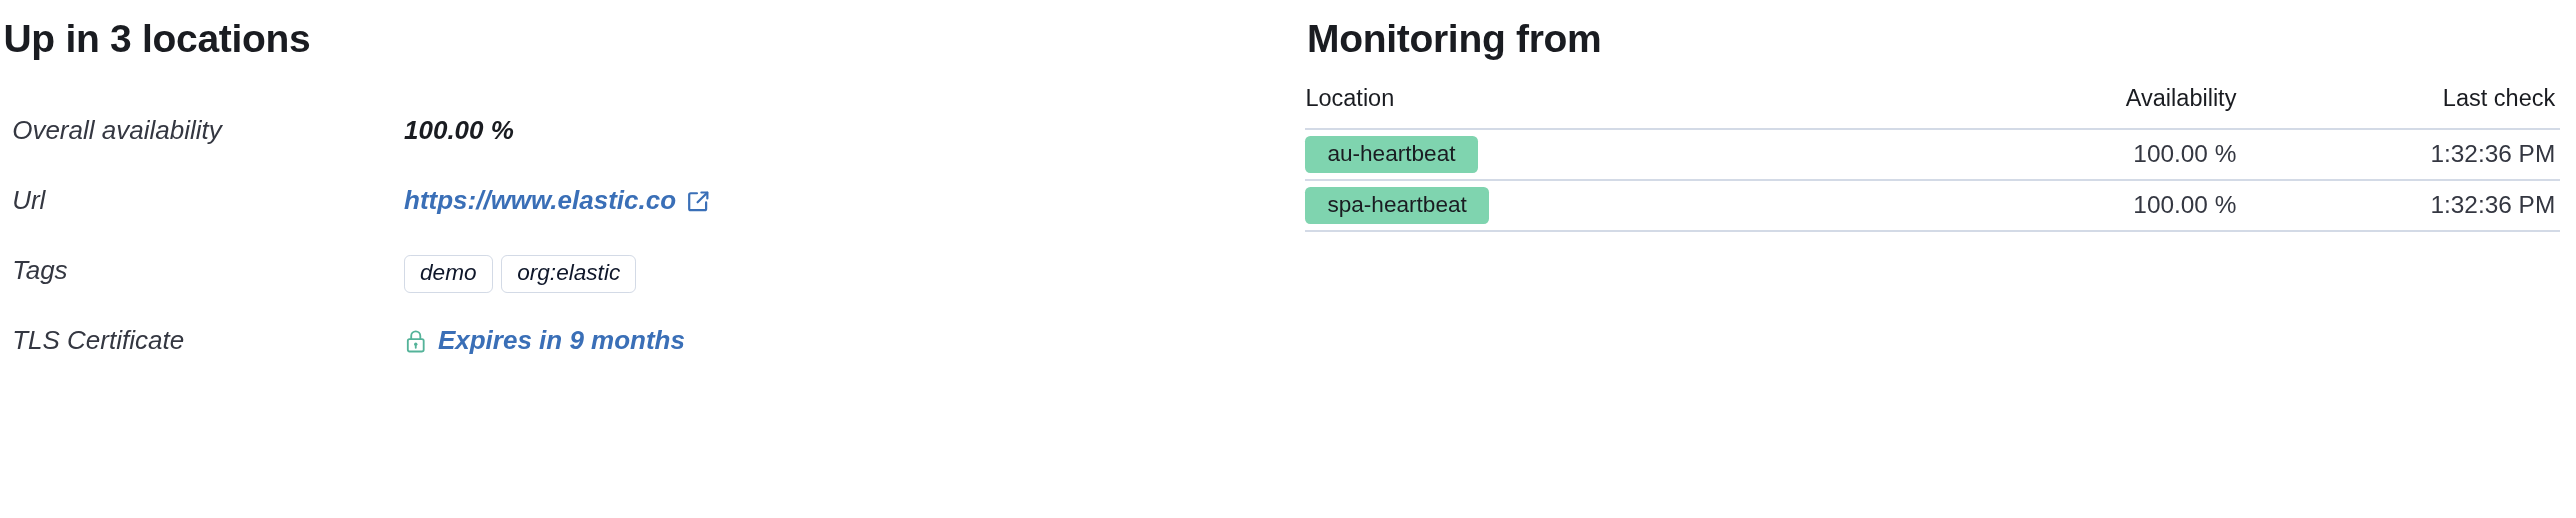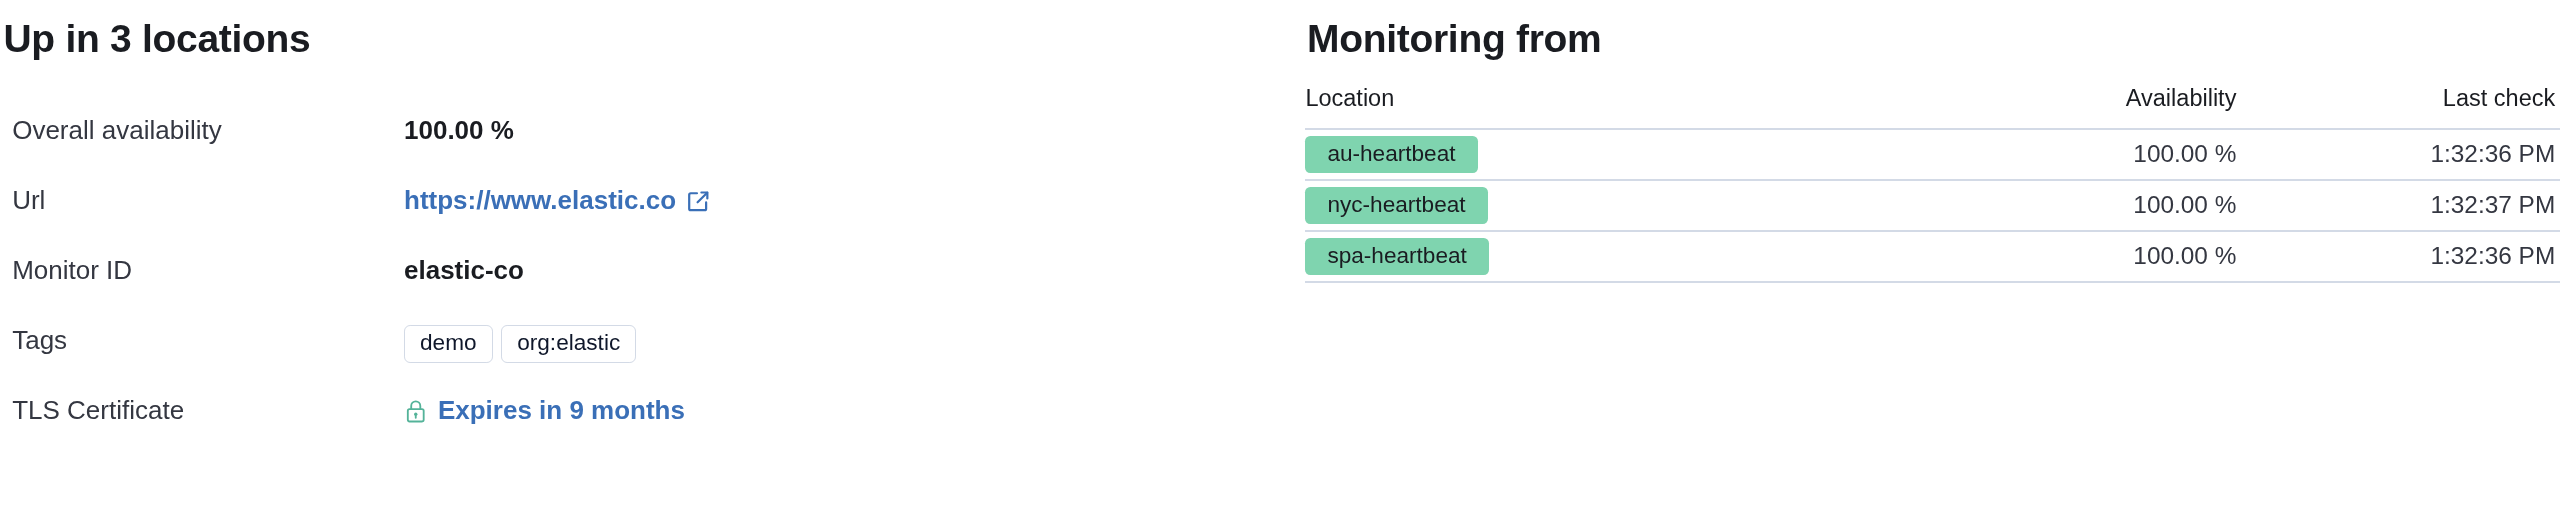--- a/index.html
+++ b/index.html
@@ -50,20 +50,21 @@
     left: 0;
     top: 106px;
     width: 1288px;
   }
 
   .detail-row {
     position: relative;
     height: 70px;
     display: flex;
     align-items: flex-start;
+    font-style: italic;
   }
 
   .detail-label {
     position: absolute;
     left: 12.2px;
     top: 8.7px;
     font-size: 26px;
     font-weight: 400;
     color: #343741;
     line-height: 1.2;
@@ -231,26 +232,20 @@
           <span class="ext-link-icon">
             <svg viewBox="0 0 16 16" width="24.4" height="24.4" fill="none" stroke="#3a6fb7" stroke-width="1.45" stroke-linecap="round" stroke-linejoin="round">
               <path d="M13.2 8.8v4.1a1 1 0 0 1-1 1H3.1a1 1 0 0 1-1-1V3.8a1 1 0 0 1 1-1h4.1"></path>
               <path d="M10.1 2.3h3.9v3.9"></path>
               <path d="M13.9 2.4 7.6 8.7"></path>
             </svg>
           </span>
         </div>
       </div>
 
-      <div class="detail-row">
-        <div class="detail-label">Monitor ID</div>
-        <div class="detail-value">
-          <span class="value-strong">elastic-co</span>
-        </div>
-      </div>
 
 
       <div class="detail-row">
         <div class="detail-label">Tags</div>
         <div class="detail-value">
           <div class="tag-list">
             <span class="tag-pill">demo</span>
             <span class="tag-pill">org:elastic</span>
           </div>
         </div>
@@ -294,27 +289,20 @@
       <tbody>
         <tr>
           <td class="td-location">
             <span class="location-badge">au-heartbeat</span>
           </td>
           <td class="td-avail">100.00 %</td>
           <td class="td-lastcheck">1:32:36 PM</td>
         </tr>
         <tr>
           <td class="td-location">
-            <span class="location-badge">nyc-heartbeat</span>
-          </td>
-          <td class="td-avail">100.00 %</td>
-          <td class="td-lastcheck">1:32:37 PM</td>
-        </tr>
-        <tr>
-          <td class="td-location">
             <span class="location-badge">spa-heartbeat</span>
           </td>
           <td class="td-avail">100.00 %</td>
           <td class="td-lastcheck">1:32:36 PM</td>
         </tr>
       </tbody>
     </table>
 
   </div>
 

